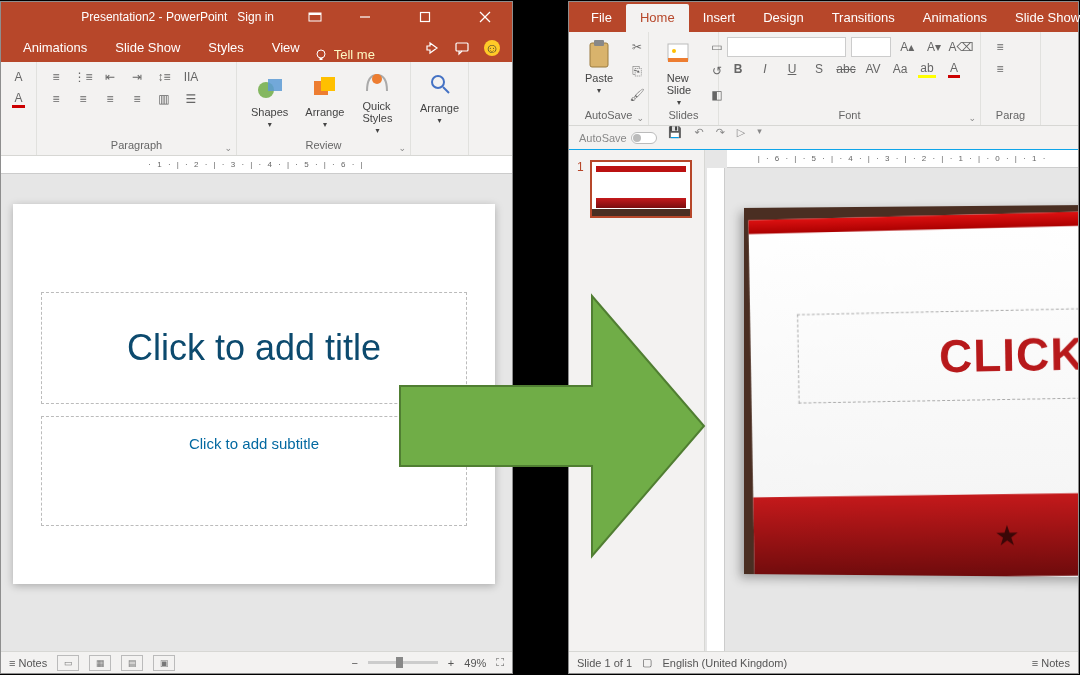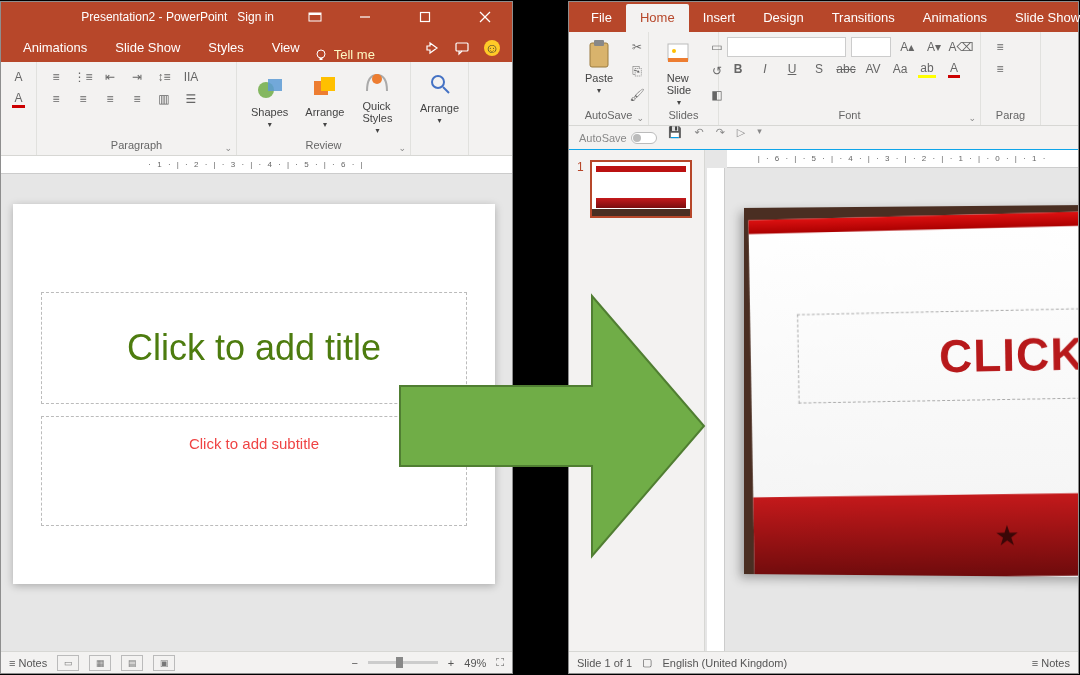--- a/index.html
+++ b/index.html
@@ -36,22 +36,22 @@
 .toggle { width: 26px; height: 12px; border: 1px solid #bbb; border-radius: 6px; position: relative; background: #fff; }
 .toggle::after { content: ""; width: 8px; height: 8px; background: #bbb; border-radius: 50%; position: absolute; left: 1px; top: 1px; }
 
 .workspace { flex: 1; background: #e6e6e6; display: flex; position: relative; overflow: hidden; }
 .ruler-h { position: absolute; top: 0; left: 0; right: 0; height: 18px; background: #fff; border-bottom: 1px solid #ccc; font-size: 8px; color: #666; display: flex; align-items: center; justify-content: center; letter-spacing: 2px; white-space: nowrap; overflow: hidden; }
 .ruler-v { position: absolute; top: 18px; left: 0; width: 18px; bottom: 0; background: #fff; border-right: 1px solid #ccc; }
 
 .slide { position: absolute; background: #fff; box-shadow: 0 2px 8px rgba(0,0,0,0.25); }
 .slide-left { left: 12px; top: 48px; width: 482px; height: 380px; }
 .placeholder { position: absolute; border: 1px dashed #bbb; display: flex; align-items: center; justify-content: center; }
-.ph-title { left: 28px; top: 88px; right: 28px; height: 112px; font-size: 36px; color: #4d7c0f; font-weight: 300; }
-.ph-sub { left: 28px; top: 212px; right: 28px; height: 110px; font-size: 15px; color: #ef4444; align-items: flex-start; padding-top: 18px; }
+.ph-title { left: 28px; top: 88px; right: 28px; height: 112px; font-size: 36px; color: #0c4a6e; font-weight: 300; }
+.ph-sub { left: 28px; top: 212px; right: 28px; height: 110px; font-size: 15px; color: #0369a1; align-items: flex-start; padding-top: 18px; }
 
 .statusbar { height: 22px; background: #f3f2f1; border-top: 1px solid #d7d7d4; display: flex; align-items: center; font-size: 11px; color: #555; padding: 0 8px; gap: 10px; }
 .statusbar .spacer { flex: 1; }
 .viewbtn { width: 22px; height: 16px; border: 1px solid #bbb; display: flex; align-items: center; justify-content: center; font-size: 9px; color: #777; }
 .zoom-track { width: 70px; height: 3px; background: #ccc; position: relative; }
 .zoom-track::after { content: ""; position: absolute; width: 7px; height: 11px; background: #888; top: -4px; left: 40%; }
 
 
 .thumbpane { width: 136px; background: #f3f2f1; border-right: 1px solid #d7d7d4; padding: 10px 8px; }
 .thumb-wrap { display: flex; gap: 6px; }

